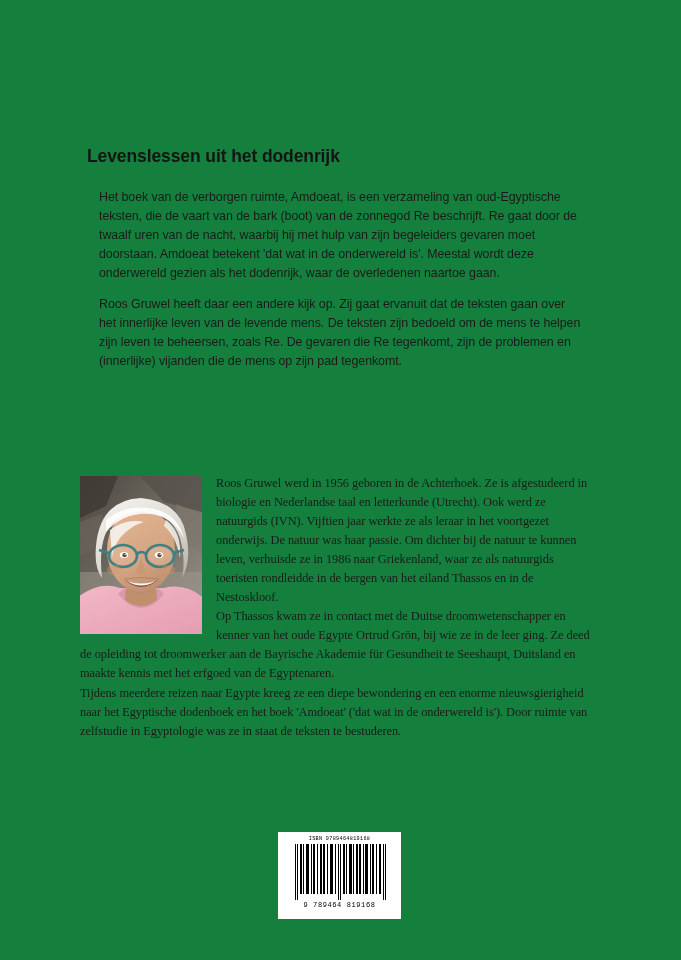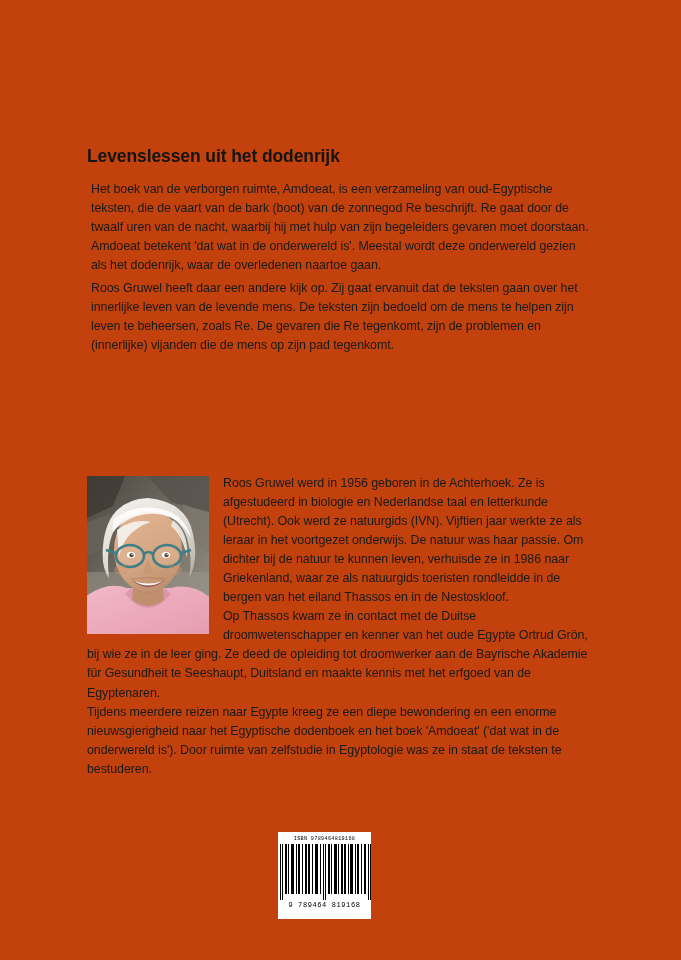--- a/index.html
+++ b/index.html
@@ -12,21 +12,21 @@
     background: #fcc232;
     font-family: "Liberation Sans", sans-serif;
     color: #1a1a1a;
     overflow: hidden;
     position: relative;
   }
 
   .cover {
     position: absolute;
     inset: 0;
-    background: #c2410c;
+    background: #15803d;
   }
 
   
   .book-title {
     position: absolute;
     left: 87px;
     top: 134px;
     font-size: 17.5px;
     font-weight: bold;
     letter-spacing: -0.1px;
@@ -39,29 +39,30 @@
     position: absolute;
     left: 87px;
     top: 176px;
     width: 510px;
     font-size: 12.4px;
     line-height: 19.05px;
     color: #1a1a1a;
     letter-spacing: -0.05px;
   }
   .synopsis p {
-    margin: 4px;
+    margin: 12px;
   }
 
   
   .bio-section {
     position: absolute;
-    left: 87px;
+    left: 80px;
     top: 474px;
     width: 510px;
+    font-family: Liberation Serif, serif;
   }
 
   .bio-photo {
     float: left;
     width: 122px;
     height: 158px;
     margin: 2px 14px 2px 0;
     border: 0;
     overflow: hidden;
     position: relative;
@@ -81,21 +82,21 @@
   }
   .bio-text p {
     margin: 0;
   }
 
   
   .barcode-box {
     position: absolute;
     left: 278px;
     top: 832px;
-    width: 93px;
+    width: 123px;
     height: 87px;
     background: #ffffff;
     display: flex;
     flex-direction: column;
     align-items: center;
     justify-content: flex-start;
     padding-top: 5px;
     box-sizing: border-box;
   }
   .barcode-isbn {

